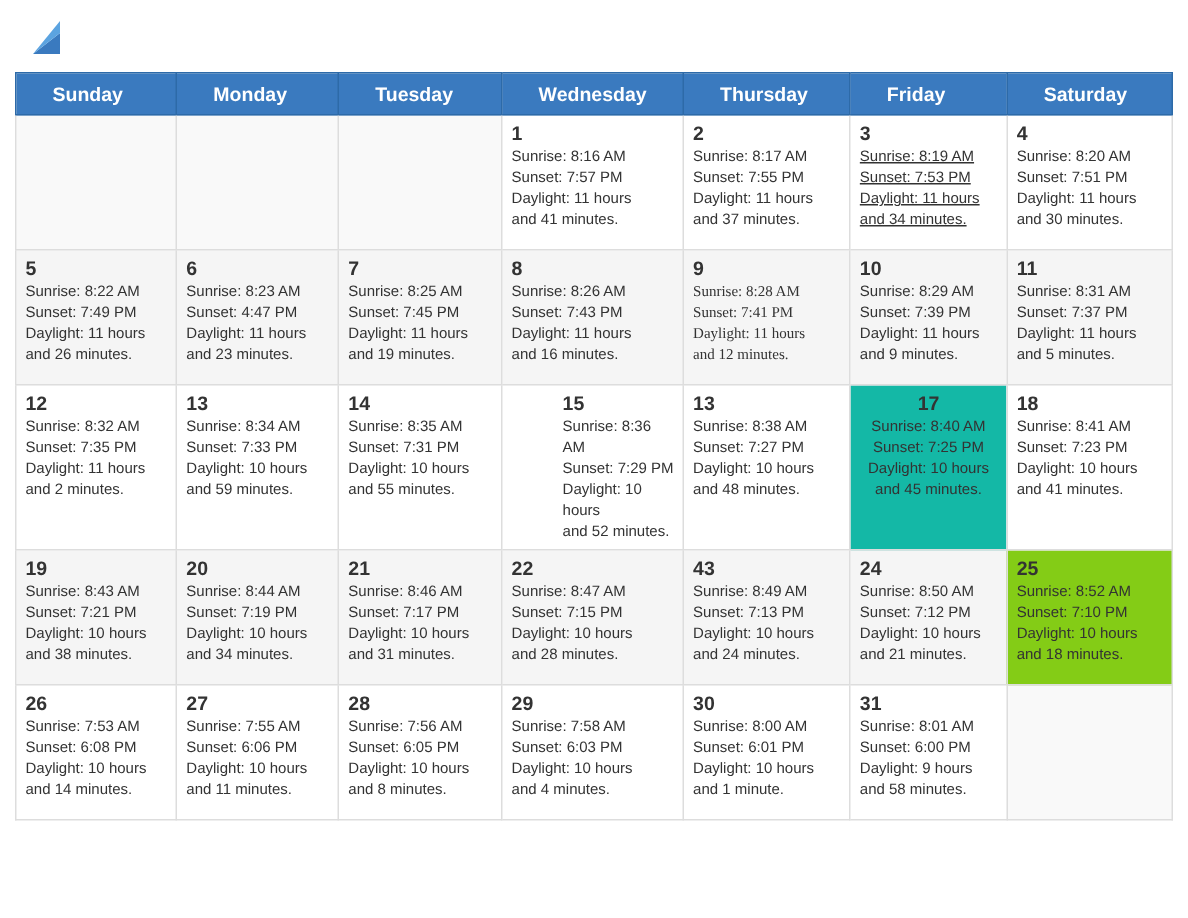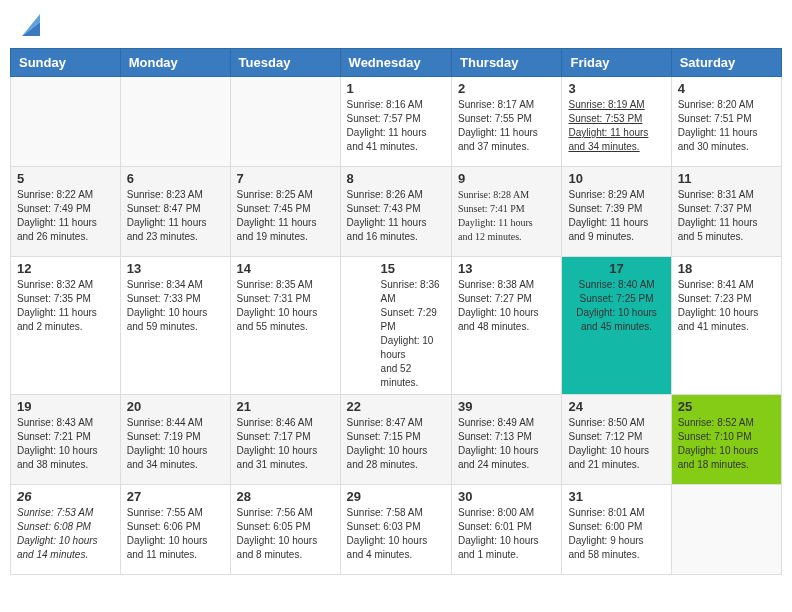--- a/index.html
+++ b/index.html
@@ -57,21 +57,21 @@
     }
     .calendar {
       width: 100%;
       border-collapse: collapse;
       border: 1px solid #ccc;
     }
     .calendar th {
       background-color: #3a7abf;
       color: white;
       text-align: left;
-      padding: 6px 8px;
+      padding: 6px 24px;
       font-size: 13px;
       font-weight: bold;
       border: 1px solid #2d6aa8;
     }
     .calendar td {
       vertical-align: top;
       padding: 4px 6px;
       border: 1px solid #ddd;
       width: 113px;
       min-height: 90px;
@@ -172,21 +172,21 @@
         <td style="background: rgb(245, 245, 245);">
           <span class="day-number">5</span>
           <div class="day-info" style="white-space: pre-line;">Sunrise: 8:22 AM
 Sunset: 7:49 PM
 Daylight: 11 hours
 and 26 minutes.</div>
         </td>
         <td style="background: rgb(245, 245, 245);">
           <span class="day-number">6</span>
           <div class="day-info" style="white-space: pre-line;">Sunrise: 8:23 AM
-Sunset: 8:47 PM
+Sunset: 4:47 PM
 Daylight: 11 hours
 and 23 minutes.</div>
         </td>
         <td style="background: rgb(245, 245, 245);">
           <span class="day-number">7</span>
           <div class="day-info" style="white-space: pre-line;">Sunrise: 8:25 AM
 Sunset: 7:45 PM
 Daylight: 11 hours
 and 19 minutes.</div>
         </td>
@@ -293,21 +293,21 @@
 and 31 minutes.</div>
         </td>
         <td style="background: rgb(245, 245, 245);">
           <span class="day-number">22</span>
           <div class="day-info" style="white-space: pre-line;">Sunrise: 8:47 AM
 Sunset: 7:15 PM
 Daylight: 10 hours
 and 28 minutes.</div>
         </td>
         <td style="background: rgb(245, 245, 245);">
-          <span class="day-number">39</span>
+          <span class="day-number">43</span>
           <div class="day-info" style="white-space: pre-line;">Sunrise: 8:49 AM
 Sunset: 7:13 PM
 Daylight: 10 hours
 and 24 minutes.</div>
         </td>
         <td style="background: rgb(245, 245, 245);">
           <span class="day-number">24</span>
           <div class="day-info" style="white-space: pre-line;">Sunrise: 8:50 AM
 Sunset: 7:12 PM
 Daylight: 10 hours
@@ -315,21 +315,21 @@
         </td>
         <td style="background: #84cc16;">
           <span class="day-number">25</span>
           <div class="day-info" style="white-space: pre-line;">Sunrise: 8:52 AM
 Sunset: 7:10 PM
 Daylight: 10 hours
 and 18 minutes.</div>
         </td>
       </tr>
       <tr>
-        <td style="background: rgb(255, 255, 255); font-style: italic;">
+        <td style="background: rgb(255, 255, 255);">
           <span class="day-number">26</span>
           <div class="day-info" style="white-space: pre-line;">Sunrise: 7:53 AM
 Sunset: 6:08 PM
 Daylight: 10 hours
 and 14 minutes.</div>
         </td>
         <td style="background: rgb(255, 255, 255);">
           <span class="day-number">27</span>
           <div class="day-info" style="white-space: pre-line;">Sunrise: 7:55 AM
 Sunset: 6:06 PM

